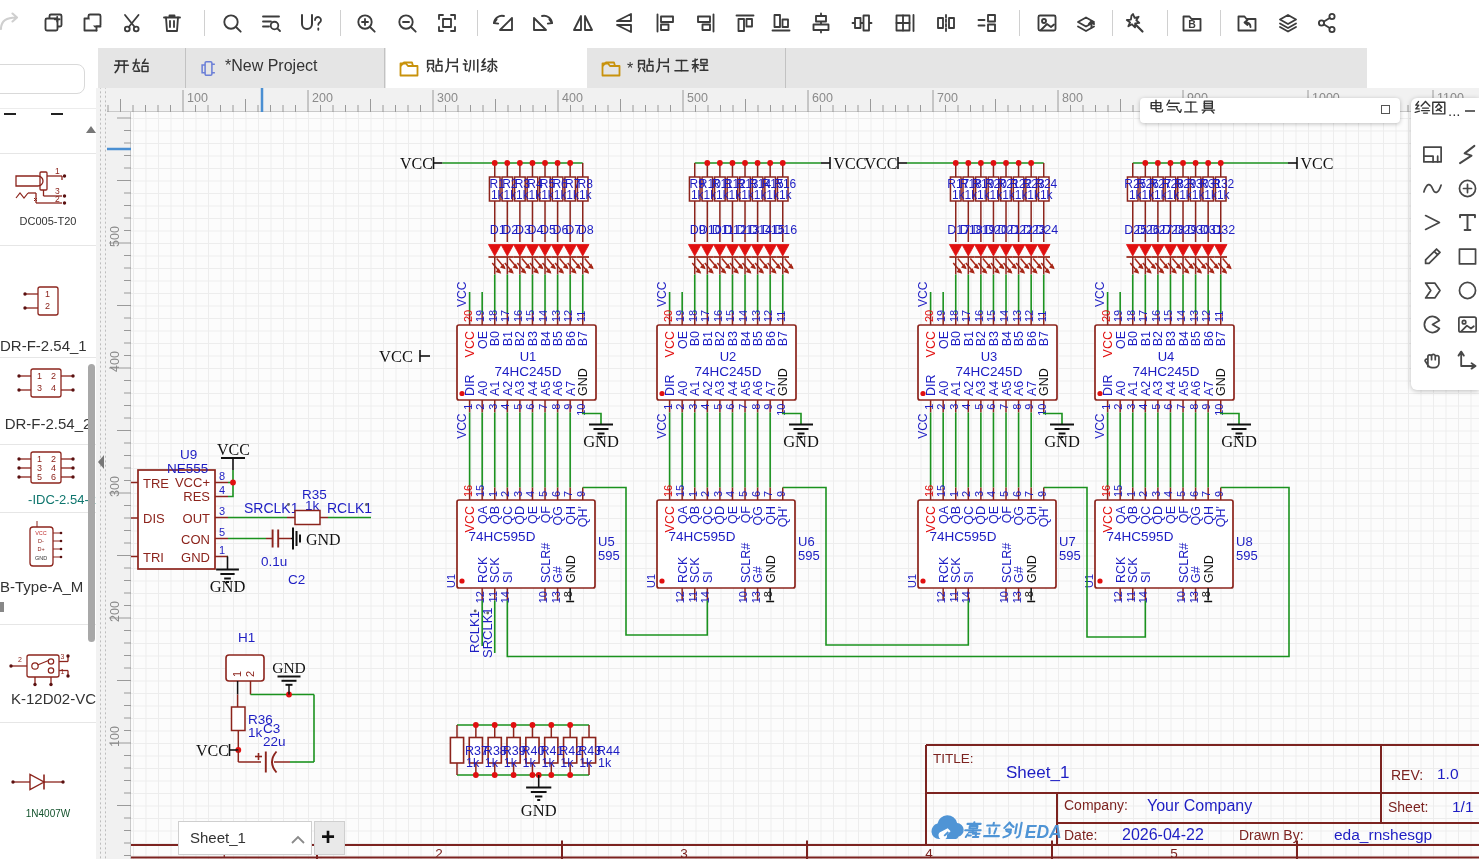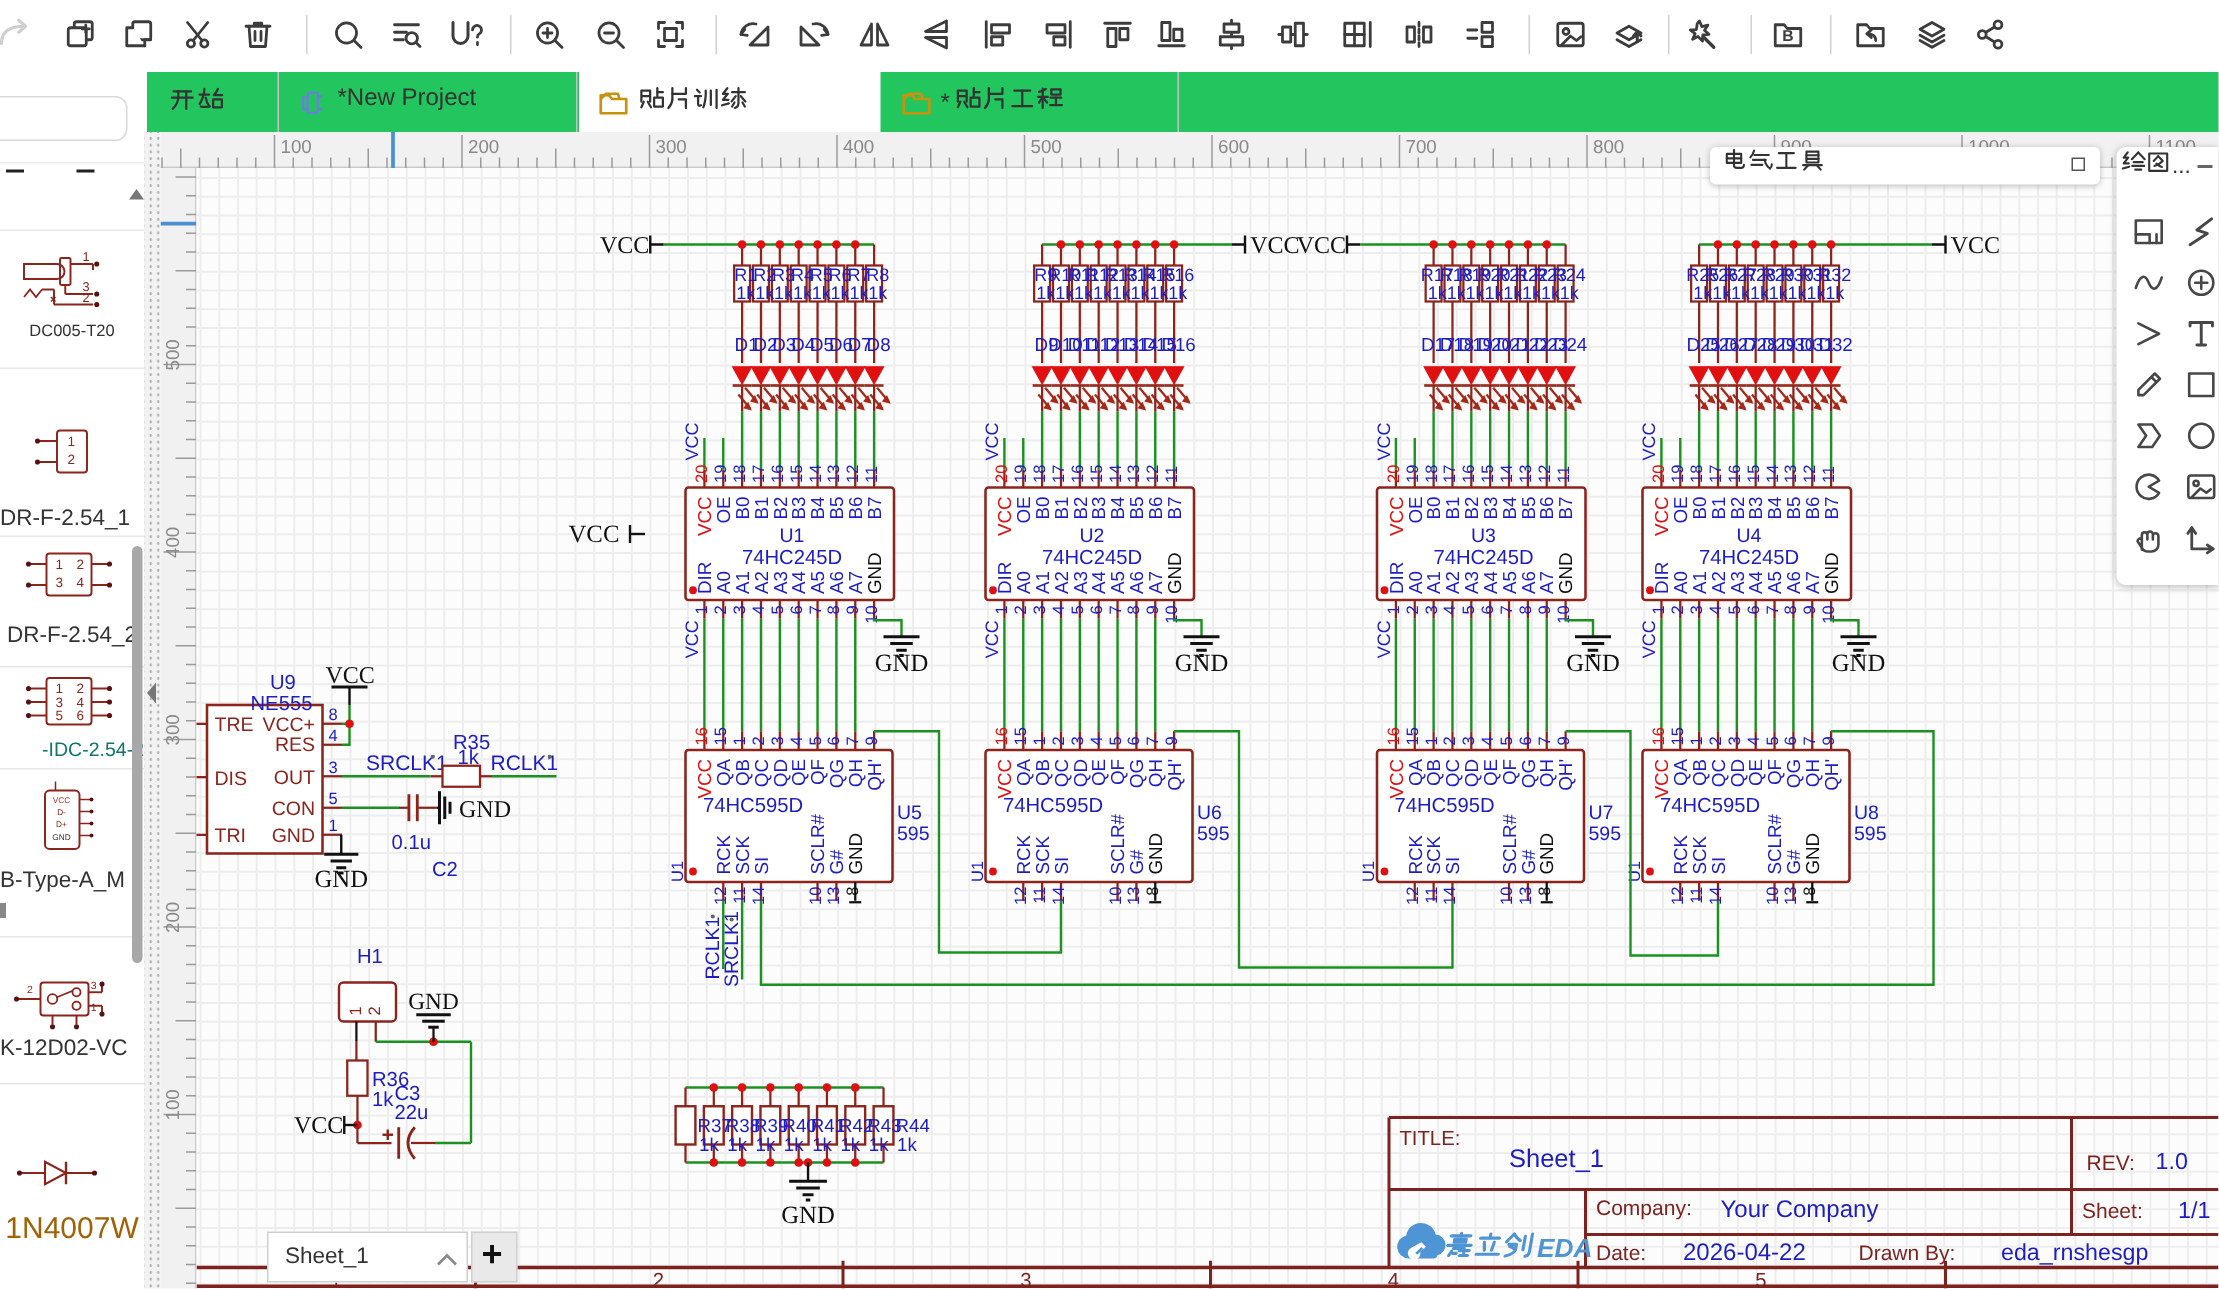--- a/index.html
+++ b/index.html
@@ -150,21 +150,21 @@
     </svg>
     <div style="position:absolute;left:204px;top:10px;width:1px;height:26px;background:#d0d0d0"></div>
     <div style="position:absolute;left:340px;top:10px;width:1px;height:26px;background:#d0d0d0"></div>
     <div style="position:absolute;left:477px;top:10px;width:1px;height:26px;background:#d0d0d0"></div>
     <div style="position:absolute;left:1019px;top:10px;width:1px;height:26px;background:#d0d0d0"></div>
     <div style="position:absolute;left:1112px;top:10px;width:1px;height:26px;background:#d0d0d0"></div>
     <div style="position:absolute;left:1167px;top:10px;width:1px;height:26px;background:#d0d0d0"></div>
     <div style="position:absolute;left:1220px;top:10px;width:1px;height:26px;background:#d0d0d0"></div>
   </div>
 
-<div style="position:absolute;left:98px;top:48px;width:1381px;height:40px;background:#22c55e">
+<div style="position:absolute;left:98px;top:48px;width:1269px;height:40px;background:#e5e5e5">
  <div style="position:absolute;left:0;top:0;width:88px;height:40px;border-right:1px solid #c2c2c2"></div>
  <div style="position:absolute;left:89px;top:0;width:198px;height:40px;border-right:1px solid #c2c2c2">
    <span style="position:absolute;left:38px;top:9px;font-size:16px;color:#333;white-space:nowrap">*New Project</span>
     </div>
  <div style="position:absolute;left:288px;top:0;width:201px;height:40px;background:#fff"></div>
  <div style="position:absolute;left:489px;top:0;width:199px;height:40px;border-right:1px solid #c2c2c2"></div>
 </div>
 <svg style="position:absolute;left:200px;top:60px" width="17" height="17" viewBox="0 0 20 20" fill="none" stroke="#6b7fd7" stroke-width="1.8">
     <rect x="6" y="2" width="8" height="16" rx="1.5"></rect>
     <path d="M6 6 h-3.5 v9 h3.5 M14 5 h3.5 M14 15 h3.5"></path>
@@ -1858,22 +1858,22 @@
         <polygon points="30,774.5 30,789.5 44,782" fill="none" stroke="#8c241c" stroke-width="1.4"></polygon>
         <line x1="44" y1="774.5" x2="44" y2="789.5" stroke="#8c241c" stroke-width="1.6"></line>
         <line x1="44" y1="782" x2="62" y2="782" stroke="#8c241c" stroke-width="1.3"></line>
         <circle cx="63" cy="782" r="1.7" fill="#5a1010"></circle>
       </svg>
       <div style="position:absolute;left:0;top:215px;width:96px;text-align:center;font-size:11px;color:#333;white-space:nowrap;overflow:hidden">DC005-T20</div>
       <div style="position:absolute;left:0;top:337px;width:96px;text-align:left;font-size:15px;color:#333;white-space:nowrap;overflow:hidden">DR-F-2.54_1</div>
       <div style="position:absolute;left:0;top:415px;width:96px;text-align:center;font-size:15px;color:#333;white-space:nowrap;overflow:hidden">DR-F-2.54_2</div>
       <div style="position:absolute;left:0;top:492px;width:96px;text-align:right;font-size:13px;color:#0f766e;white-space:nowrap;overflow:hidden">-IDC-2.54-2</div>
       <div style="position:absolute;left:0;top:578px;width:96px;text-align:left;font-size:15px;color:#333;white-space:nowrap;overflow:hidden">B-Type-A_M</div>
-      <div style="position:absolute;left:0;top:690px;width:96px;text-align:left;font-size:15px;color:#333;white-space:nowrap;overflow:hidden">K-12D02-VC</div>
-      <div style="position:absolute;left:0;top:808px;width:96px;text-align:center;font-size:20px;color:#a16207;white-space:nowrap;overflow:hidden">1N4007W</div>
+      <div style="position:absolute;left:0;top:690px;width:96px;text-align:right;font-size:15px;color:#333;white-space:nowrap;overflow:hidden">K-12D02-VC</div>
+      <div style="position:absolute;left:0;top:808px;width:96px;text-align:center;font-size:10px;color:#14532d;white-space:nowrap;overflow:hidden">1N4007W</div>
       <div style="position:absolute;left:0;top:602px;width:4px;height:10px;background:#888"></div>
     </div>
  <div style="position:absolute;left:88px;top:316px;width:7px;height:278px;background:#a8a8a8;border-radius:4px"></div>
 </div>
 
 <div style="position:absolute;left:96px;top:88px;width:11px;height:771px;background:#f2f2f2;
      background-image:radial-gradient(circle, #b4b4b4 0.8px, transparent 1px);background-size:5px 4.5px;background-position:2px 2px"></div>
 <div style="position:absolute;left:98px;top:455px;width:0;height:0;border-top:7px solid transparent;border-bottom:7px solid transparent;border-right:6px solid #777"></div>
 
 <div style="position:absolute;left:1140px;top:98px;width:260px;height:25px;background:#fff;border-radius:4px;box-shadow:0 1px 4px rgba(0,0,0,.25)">

